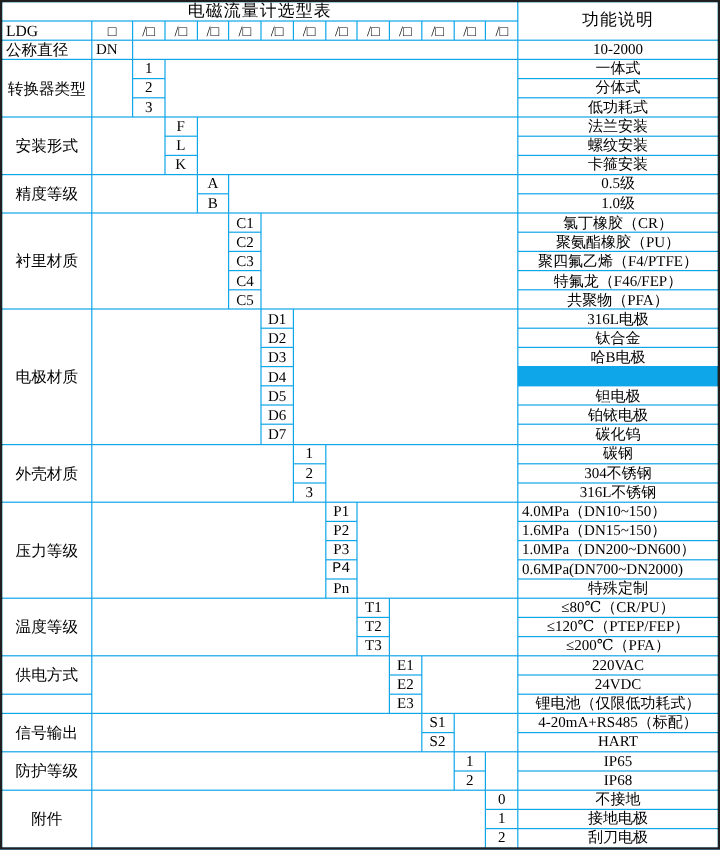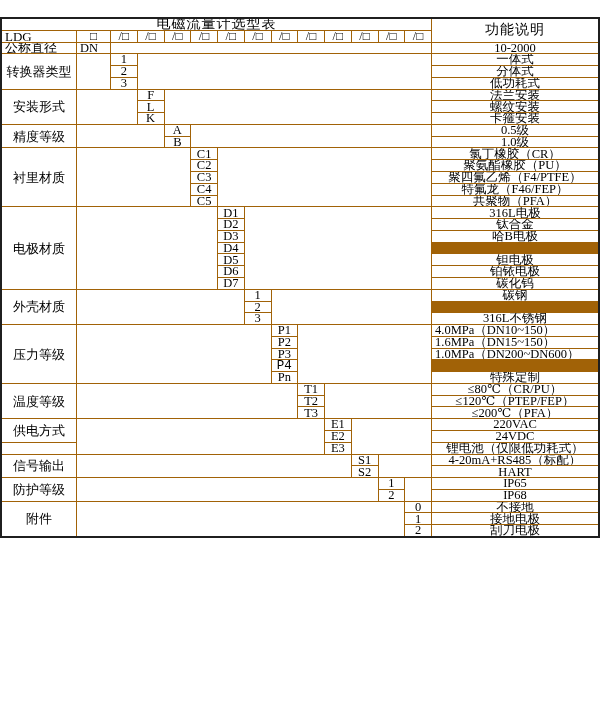--- a/index.html
+++ b/index.html
@@ -3,29 +3,28 @@
 <meta charset="utf-8">
 <style>
   html, body { margin: 0; padding: 0; background: #ffffff; }
   #stage {
     width: 600px; height: 716px;
     box-sizing: border-box;
     font-family: "Liberation Serif", "DejaVu Serif", serif;
     color: #000;
   }
   #grid {
-    width: 600px; height: 521px;
+    width: 600px; height: 708px;
     box-sizing: border-box;
     border: 2px solid #1f1f1f;
-    background: #a16207;           
+    background: #0ea5e9;           
     display: grid;
     grid-template-columns: 74px 33px repeat(12, 1fr) 166px;
     grid-template-rows: repeat(44, 1fr);
     gap: 1px;
-    margin-top: 17px;
   }
   .cell {
     background: #ffffff;
     display: flex;
     align-items: center;
     justify-content: center;
     font-size: 13px;
     line-height: 1;
     white-space: nowrap;
     overflow: hidden;
@@ -118,32 +117,34 @@
       <div class="cell code" style="grid-area: 22 / 7;">D6</div>
       <div class="cell desc" style="grid-area: 22 / 15;">铂铱电极</div>
       <div class="cell code" style="grid-area: 23 / 7;">D7</div>
       <div class="cell desc" style="grid-area: 23 / 15;">碳化钨</div>
       <div class="cell" style="grid-area: 17 / 8 / 24 / 15;"></div>
       <div class="cell glabel" style="grid-area: 24 / 1 / 27;">外壳材质</div>
       <div class="cell" style="grid-area: 24 / 2 / 27 / 8;"></div>
       <div class="cell code" style="grid-area: 24 / 8;">1</div>
       <div class="cell desc" style="grid-area: 24 / 15;">碳钢</div>
       <div class="cell code" style="grid-area: 25 / 8;">2</div>
+      <div class="cell desc" style="grid-area: 25 / 15;">304不锈钢</div>
       <div class="cell code" style="grid-area: 26 / 8;">3</div>
       <div class="cell desc" style="grid-area: 26 / 15;">316L不锈钢</div>
       <div class="cell" style="grid-area: 24 / 9 / 27 / 15;"></div>
       <div class="cell glabel" style="grid-area: 27 / 1 / 32;">压力等级</div>
       <div class="cell" style="grid-area: 27 / 2 / 32 / 9;"></div>
       <div class="cell code" style="grid-area: 27 / 9;">P1</div>
       <div class="cell desc left" style="grid-area: 27 / 15;">4.0MPa（DN10~150）</div>
       <div class="cell code" style="grid-area: 28 / 9;">P2</div>
       <div class="cell desc left" style="grid-area: 28 / 15;">1.6MPa（DN15~150）</div>
       <div class="cell code" style="grid-area: 29 / 9;">P3</div>
       <div class="cell desc left" style="grid-area: 29 / 15;">1.0MPa（DN200~DN600）</div>
       <div class="cell code" style="grid-area: 30 / 9; font-family: Liberation Mono, monospace;">P4</div>
+      <div class="cell desc left" style="grid-area: 30 / 15;">0.6MPa(DN700~DN2000)</div>
       <div class="cell code" style="grid-area: 31 / 9;">Pn</div>
       <div class="cell desc" style="grid-area: 31 / 15;">特殊定制</div>
       <div class="cell" style="grid-area: 27 / 10 / 32 / 15;"></div>
       <div class="cell glabel" style="grid-area: 32 / 1 / 35;">温度等级</div>
       <div class="cell" style="grid-area: 32 / 2 / 35 / 10;"></div>
       <div class="cell code" style="grid-area: 32 / 10;">T1</div>
       <div class="cell desc" style="grid-area: 32 / 15; text-align: center;">≤80℃（CR/PU）</div>
       <div class="cell code" style="grid-area: 33 / 10;">T2</div>
       <div class="cell desc" style="grid-area: 33 / 15;">≤120℃（PTEP/FEP）</div>
       <div class="cell code" style="grid-area: 34 / 10;">T3</div>

